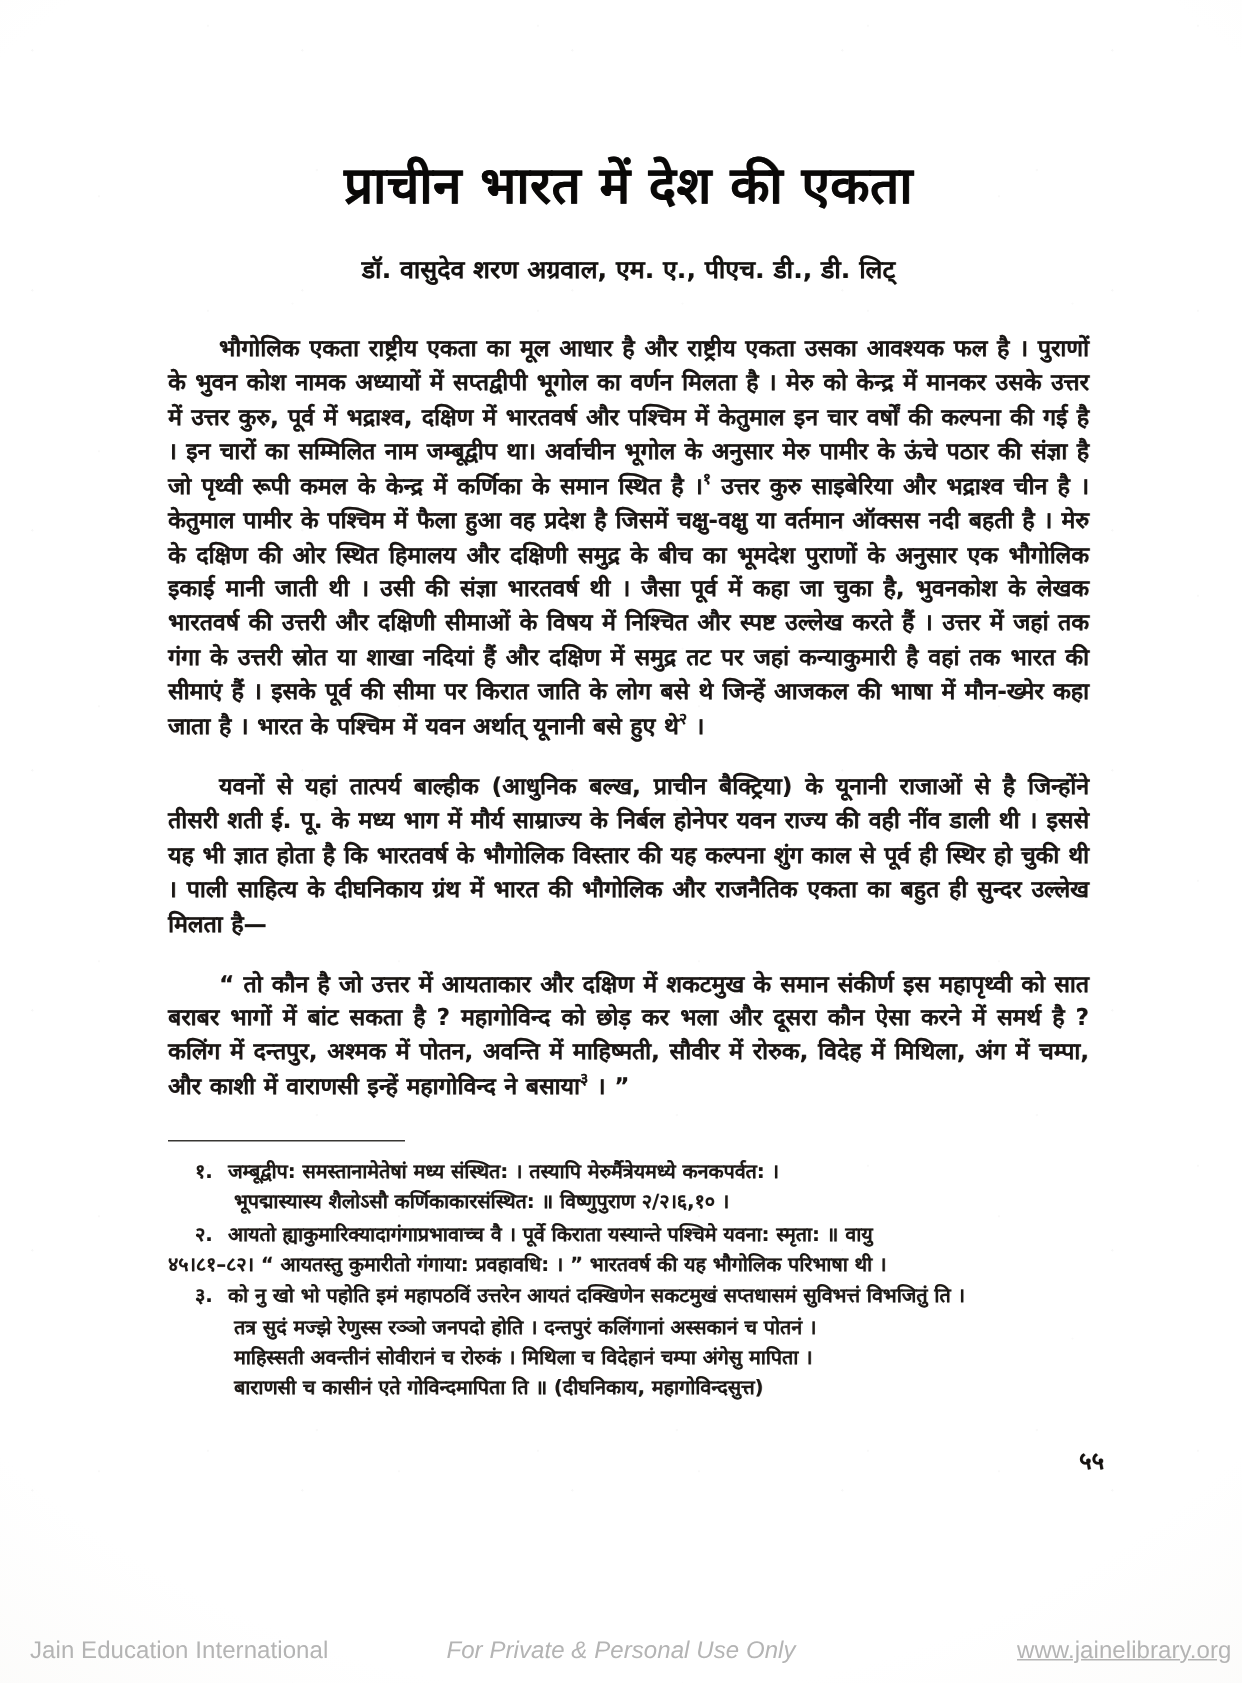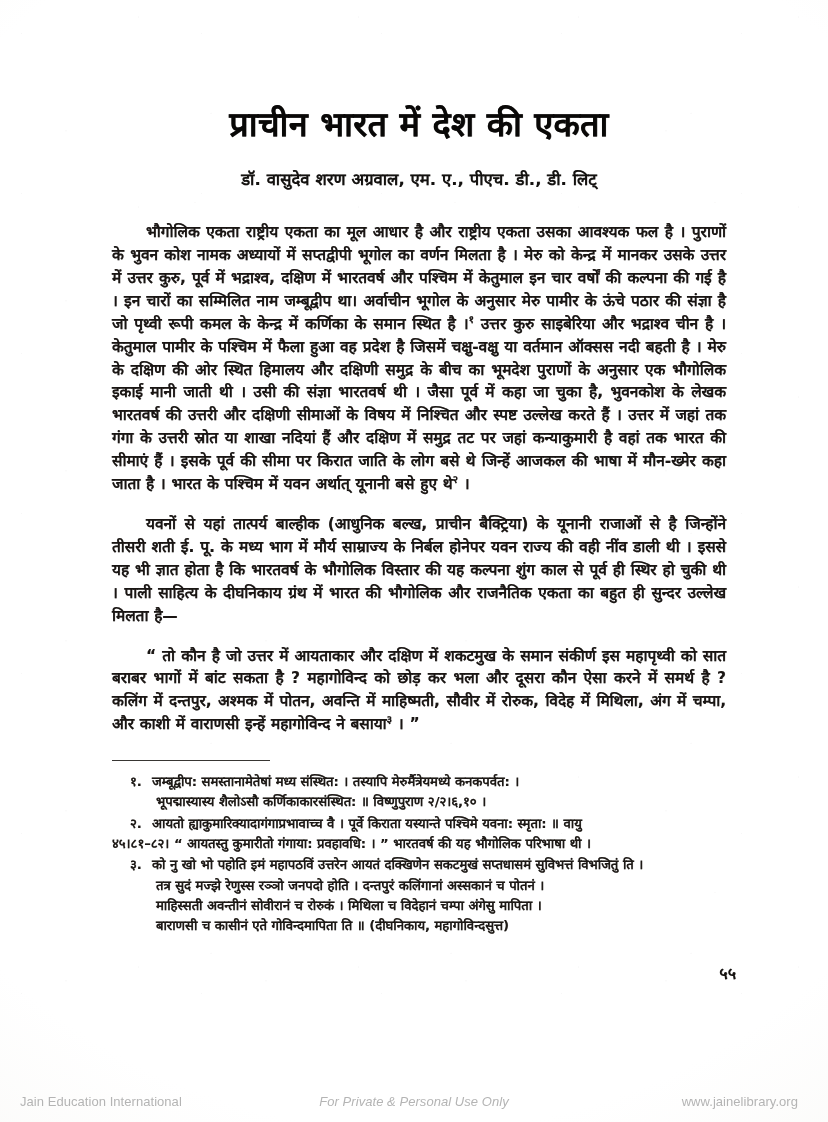--- a/index.html
+++ b/index.html
@@ -162,28 +162,28 @@
   .scan-footer {
     position: absolute;
     left: 0;
     right: 0;
     top: 1090px;
     height: 22px;
     display: flex;
     align-items: center;
     z-index: 4;
     font-family: "Liberation Sans", sans-serif;
-    font-size: 13px;
+    font-size: 16px;
     color: #b4b4b4;
     letter-spacing: 0.05px;
   }
 
   .scan-footer .left  { position: absolute; left: 20px; }
   .scan-footer .mid   { position: absolute; left: 50%; transform: translateX(-50%); font-style: italic; }
-  .scan-footer .right { position: absolute; right: 30px; }
+  .scan-footer .right { position: absolute; right: 7px; text-decoration: underline; }
 
   
   .speckle {
     position: absolute;
     inset: 0;
     z-index: 1;
     pointer-events: none;
     opacity: 0.35;
     background-image:
       radial-gradient(circle at 12% 21%, rgba(120,118,112,0.16) 0.6px, transparent 0.9px),

